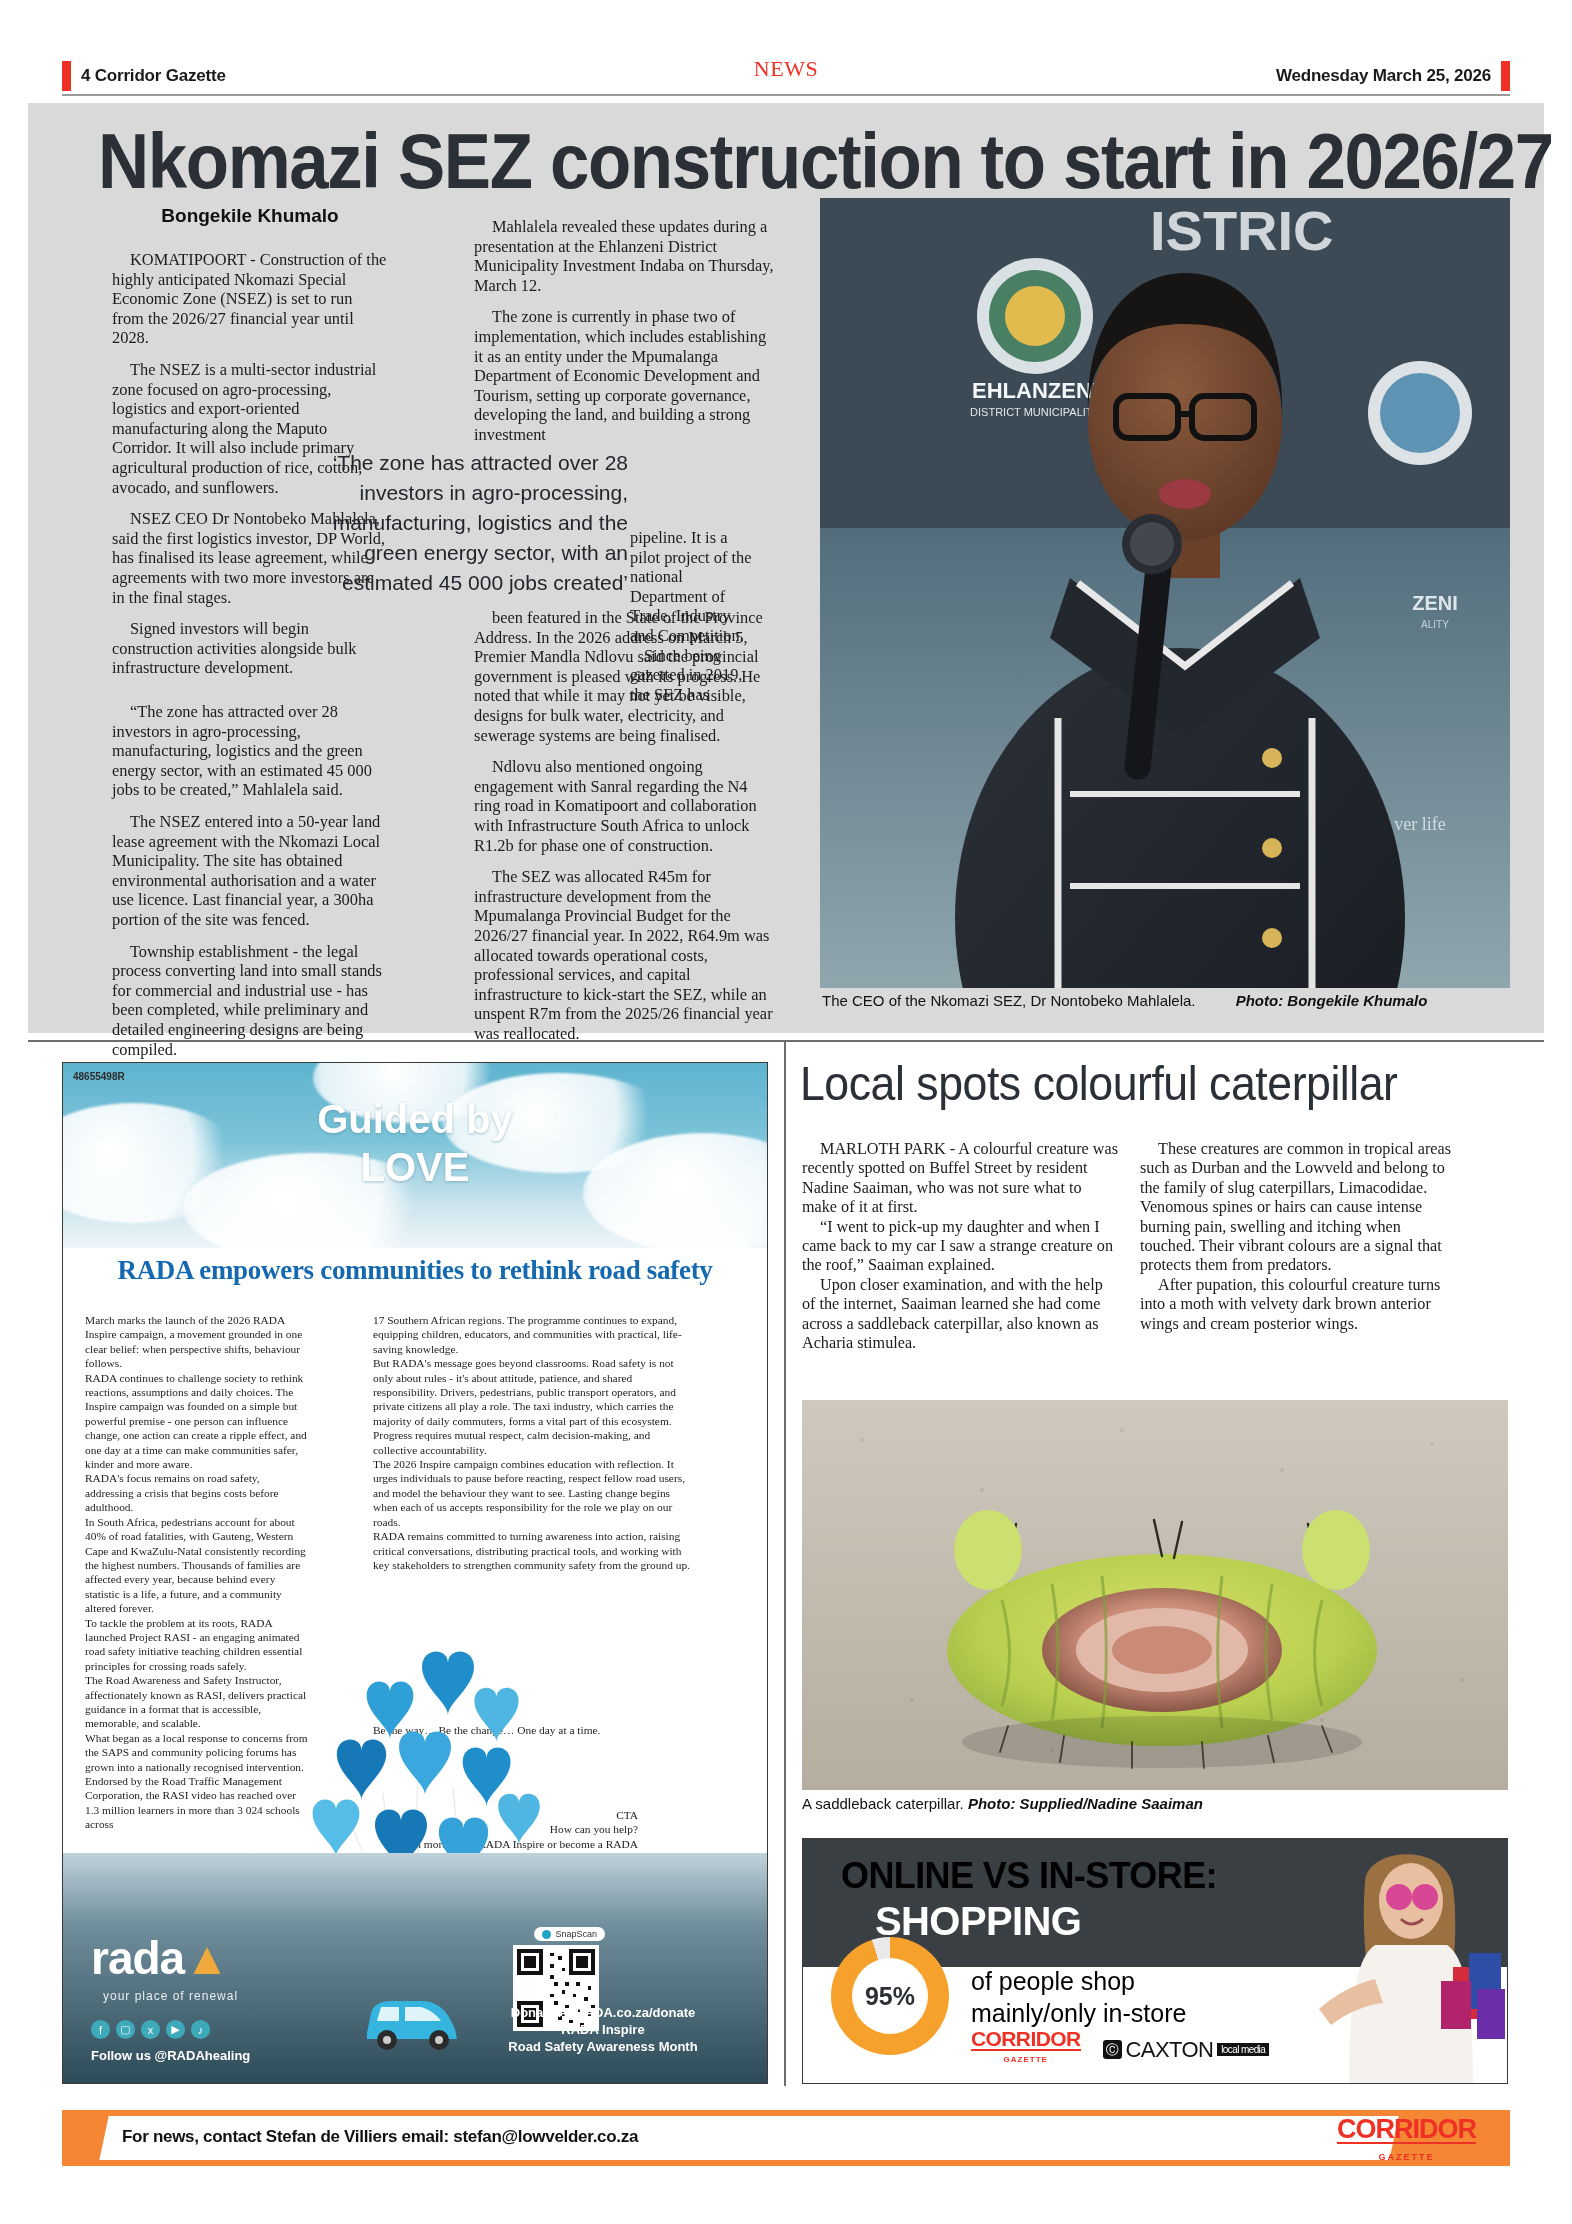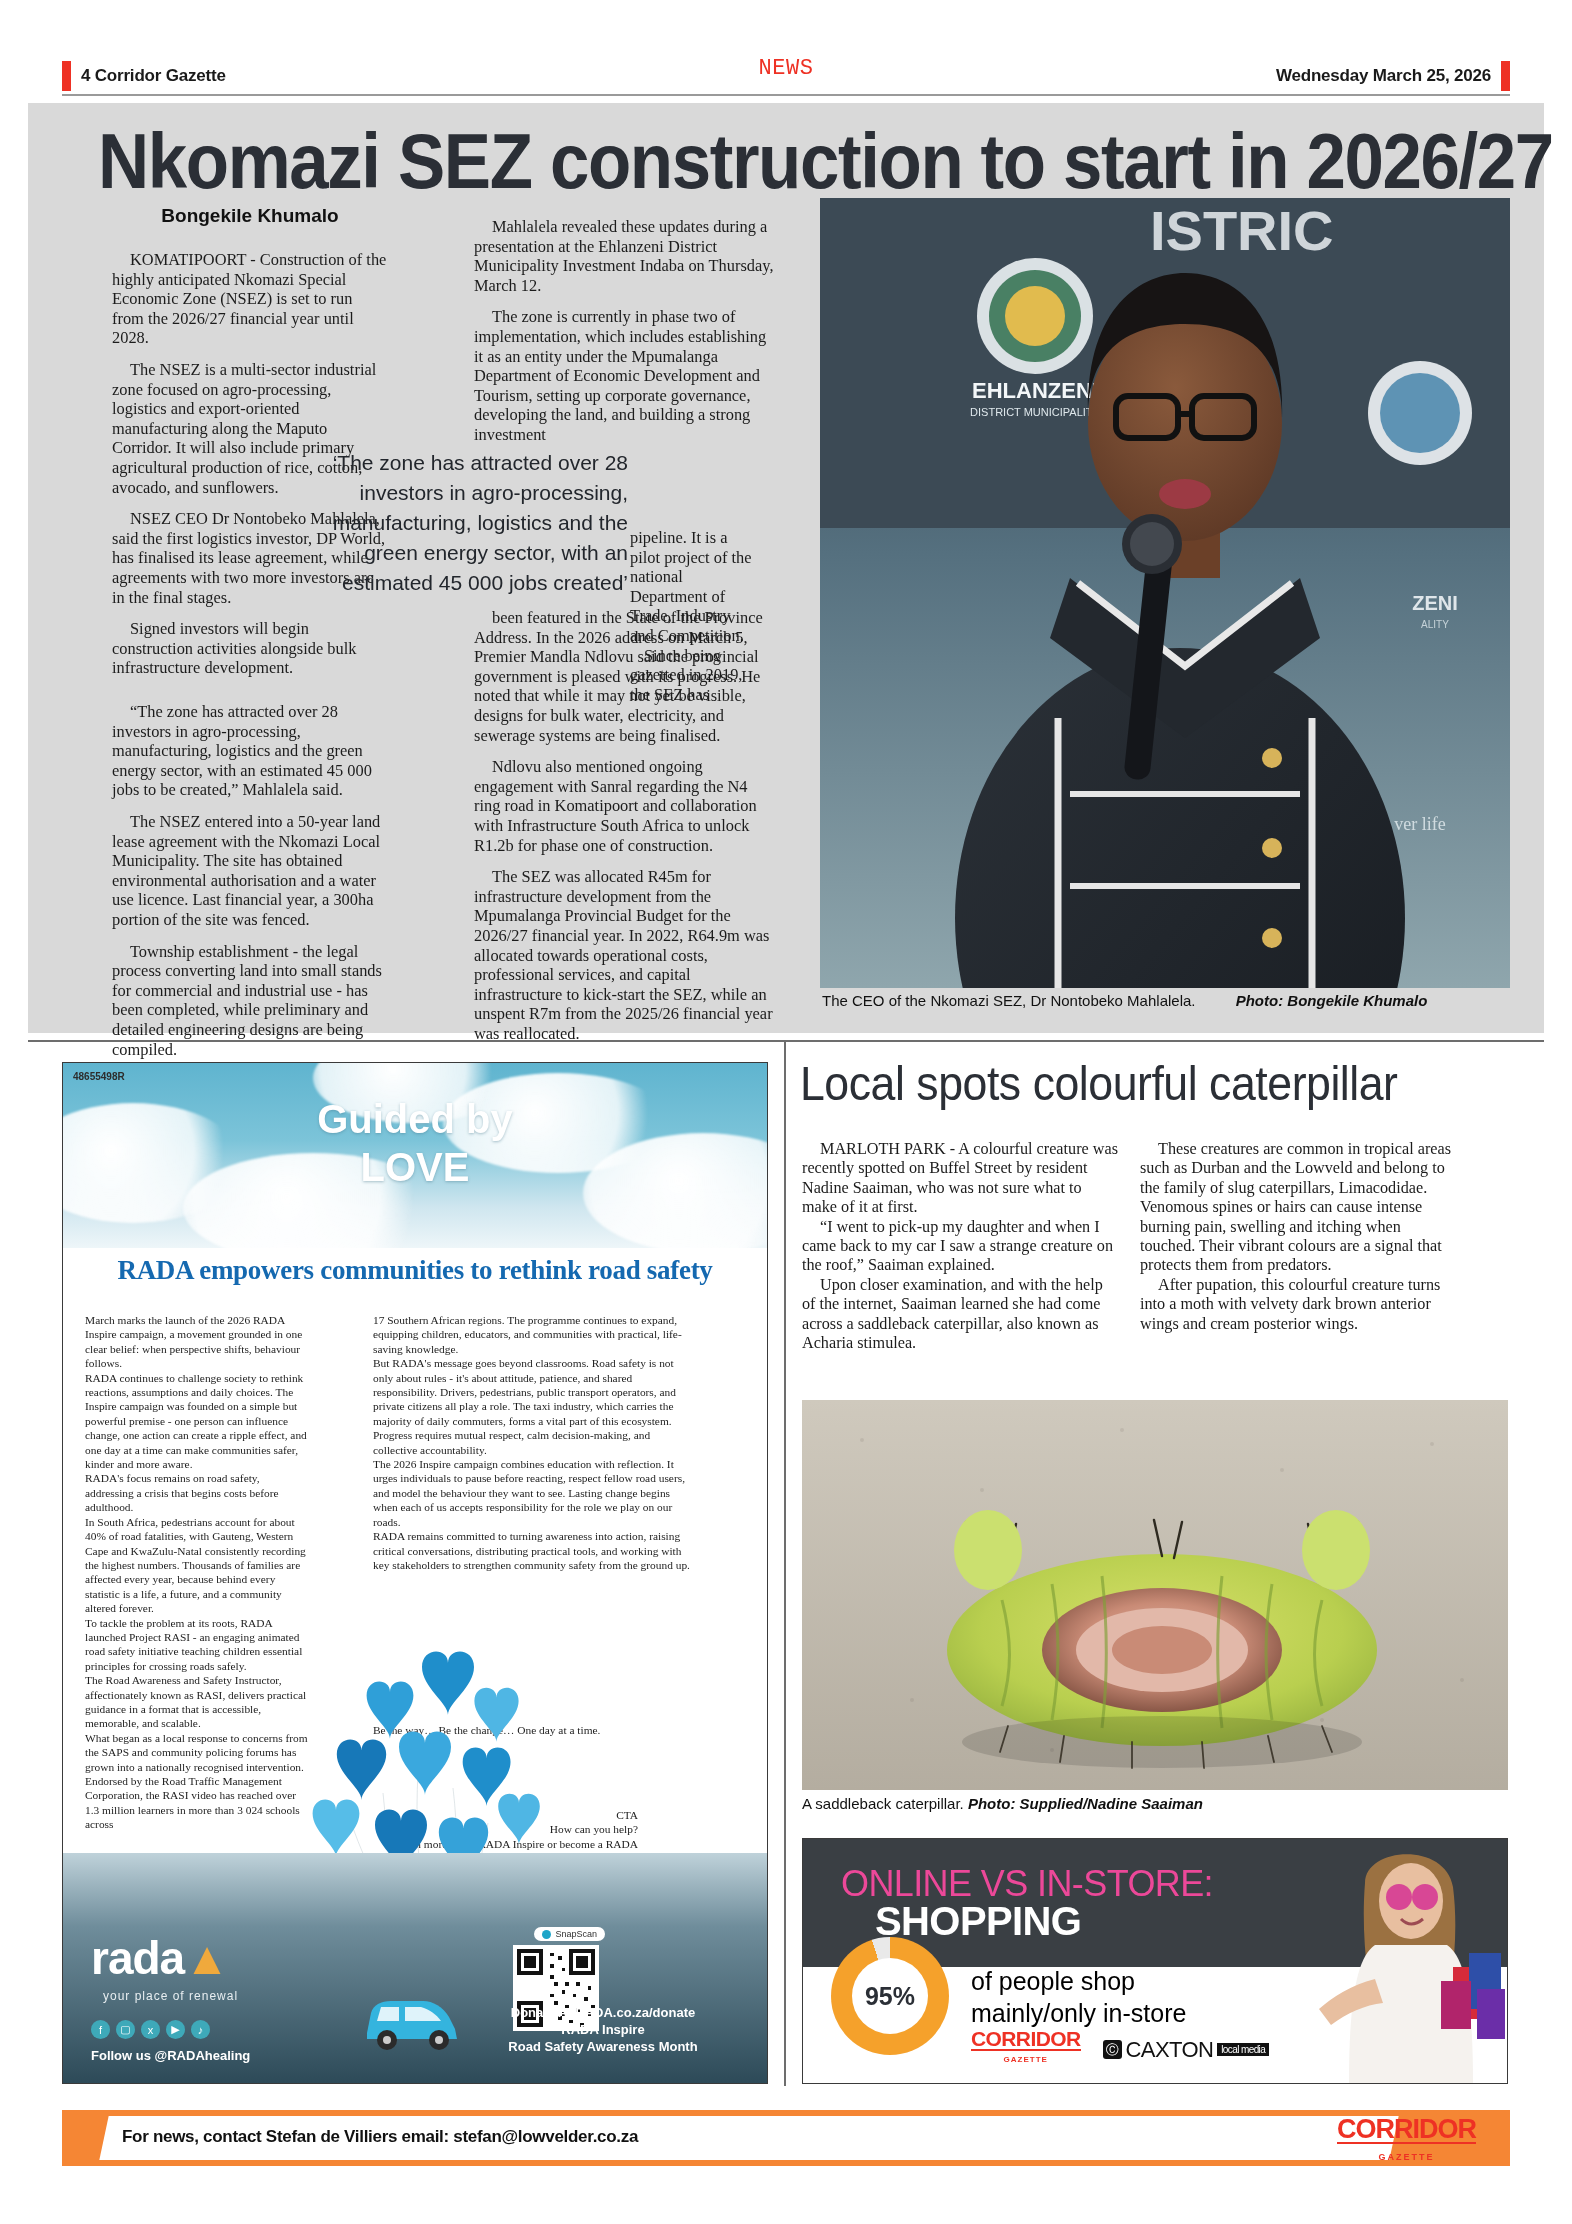--- a/index.html
+++ b/index.html
@@ -30,21 +30,21 @@
   .mast-tick {
     width: 9px; height: 30px; background: #ee3124; margin-right: 10px;
   }
   .mast-left {
     font-family: "Liberation Sans", sans-serif;
     font-weight: bold; font-size: 17px; color: #1a1a1a;
     letter-spacing: -0.2px;
   }
   .mast-center {
     position: absolute; left: 0; right: 0; text-align: center;
-    font-family: Liberation Mono, monospace;
+    font-family: Liberation Serif, serif;
     font-size: 22px; color: #ee3124; letter-spacing: 0.5px;
     top: -2px;
   }
   .mast-right {
     margin-left: auto;
     font-family: "Liberation Sans", sans-serif;
     font-weight: bold; font-size: 17px; color: #1a1a1a;
     letter-spacing: -0.2px;
   }
   .mast-tick-r { width: 9px; height: 30px; background: #ee3124; margin-left: 10px; }
@@ -283,21 +283,21 @@
     width: 706px; height: 246px;
     border: 1px solid #3a3a3a; overflow: hidden; background: #ffffff;
   }
   .shop-dark {
     position: absolute; left: 0; top: 0; width: 100%; height: 128px;
     background: #3a3f44;
   }
   .shop-t1 {
     position: absolute; left: 38px; top: 16px;
     font-family: "Liberation Sans", sans-serif;
-    font-weight: normal; font-size: 36px; color: #ec4899; letter-spacing: -0.6px; margin-top: 8px;
+    font-weight: bold; font-size: 36px; color: #000000; letter-spacing: -0.6px;
   }
   .shop-t2 {
     position: absolute; left: 72px; top: 60px;
     font-family: "Liberation Sans", sans-serif;
     font-weight: bold; font-size: 40px; color: #ffffff; letter-spacing: -0.6px;
   }
   .donut {
     position: absolute; left: 28px; top: 98px;
     width: 118px; height: 118px; border-radius: 50%;
     background: conic-gradient(#f5a12b 0deg 342deg, #e9e9e9 342deg 360deg);

